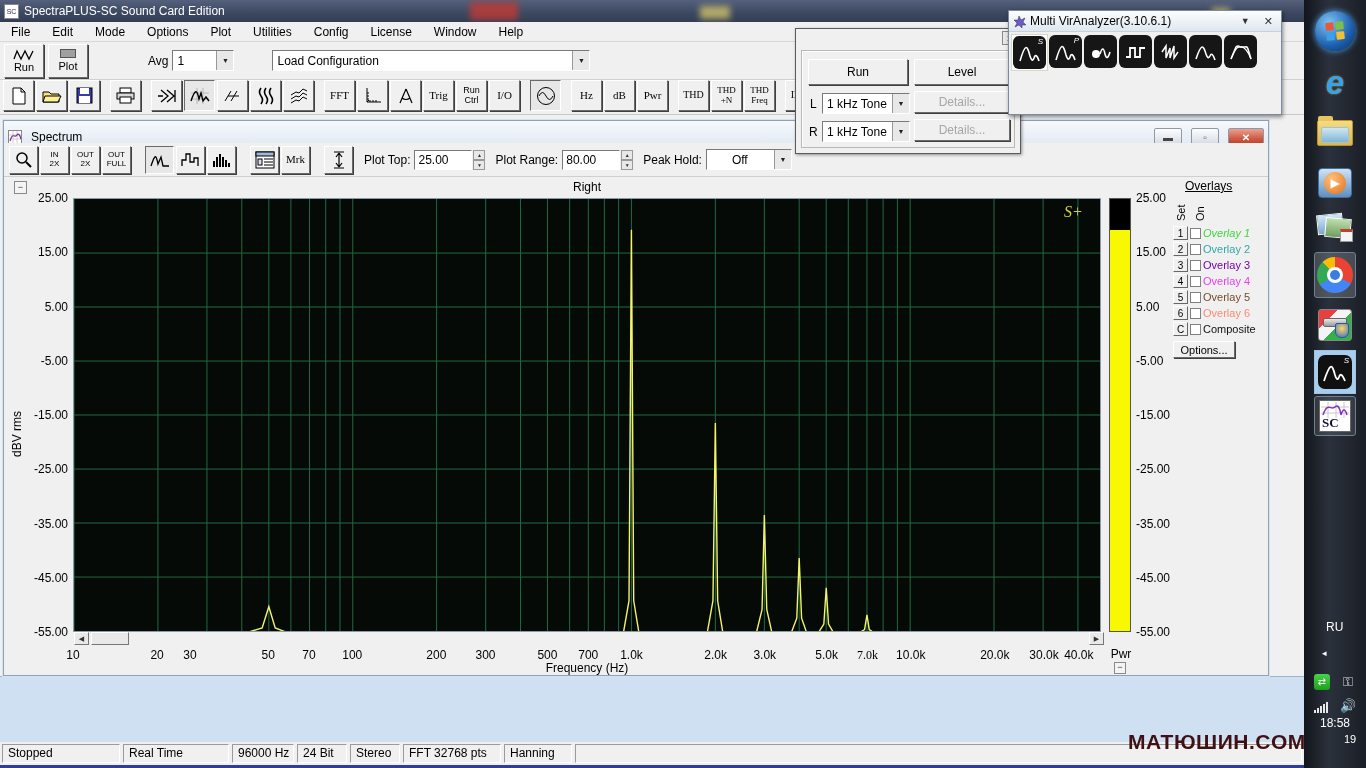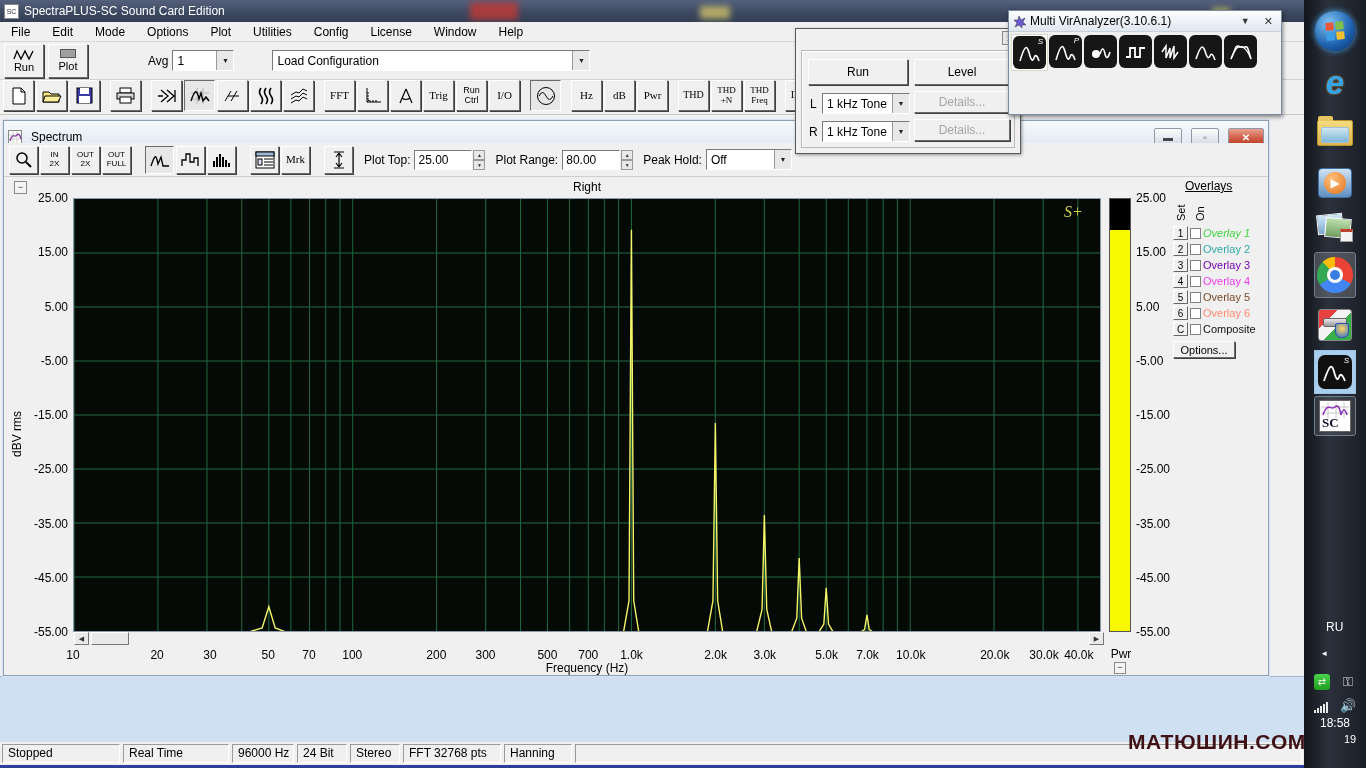--- a/index.html
+++ b/index.html
@@ -361,21 +361,21 @@
             <div>▲</div>
             <div>▼</div>
           </span>
         <span class="flabel">Plot Range:</span>
         <input class="fin" readonly="" value="80.00" style="">
         <span class="spin">
             <div>▲</div>
             <div>▼</div>
           </span>
         <span class="flabel">Peak Hold:</span>
-        <div class="combo" style="width:86px;">
+        <div class="combo" style="width:86px;padding-left:21px;">
           <span class="val">Off</span>
           <span class="carrow">▼</span>
         </div>
       </div>
 
       <div class="minusbox abs" style="left:10px;top:60px;">−</div>
       <div id="plot-title">Right</div>
       <div id="ylab">dBV rms</div>
       <div id="yticks-left" class="abs" style="left:16px;top:77px;width:48px;height:434px;">
           <span class="ytick" style="top: -7px;">25.00</span>
@@ -433,33 +433,33 @@
       <div class="abs" style="left:1060px;top:82px;color:#cfcf4a;font-family:'Liberation Serif',serif;font-size:16px;font-style:italic;z-index:3;">S+</div>
 
       <div class="abs" style="left:70px;top:511px;width:1030px;height:14px;">
         <span class="scbtn" style="left:0;">◀</span>
         <span class="scthumb" style="left:17px;"></span>
         <span class="scbtn" style="right:0;">▶</span>
       </div>
       <div id="xticks" class="abs" style="left:69px;top:527px;width:1028px;height:13px;">
           <span class="xtick" style="left: -23px;">10</span>
           <span class="xtick" style="left: 61.0637px;">20</span>
-          <span class="xtick" style="left: 114px;">30</span>
+          <span class="xtick" style="left: 94px;">30</span>
           <span class="xtick" style="left: 172.19px;">50</span>
           <span class="xtick" style="left: 212.997px;">70</span>
           <span class="xtick" style="left: 256.254px;">100</span>
           <span class="xtick" style="left: 340.317px;">200</span>
           <span class="xtick" style="left: 389.491px;">300</span>
           <span class="xtick" style="left: 451.444px;">500</span>
           <span class="xtick" style="left: 492.25px;">700</span>
           <span class="xtick" style="left: 535.507px;">1.0k</span>
           <span class="xtick" style="left: 619.571px;">2.0k</span>
           <span class="xtick" style="left: 668.745px;">3.0k</span>
           <span class="xtick" style="left: 730.697px;">5.0k</span>
-          <span class="xtick" style="left: 771.504px;">7.0k</span>
+          <span class="xtick" style="left: 771.504px; font-family: Liberation Serif, serif;">7.0k</span>
           <span class="xtick" style="left: 814.761px;">10.0k</span>
           <span class="xtick" style="left: 898.825px;">20.0k</span>
           <span class="xtick" style="left: 947.999px;">30.0k</span>
           <span class="xtick" style="left: 982.888px;">40.0k</span>
         </div>
       <div id="xlabel">Frequency (Hz)</div>
 
       <div id="pwrbar">
           <div class="black" style="background: rgb(0, 0, 0); height: 31px;"></div>
           <div class="yellow" style="background: rgb(248, 248, 0);"></div>

